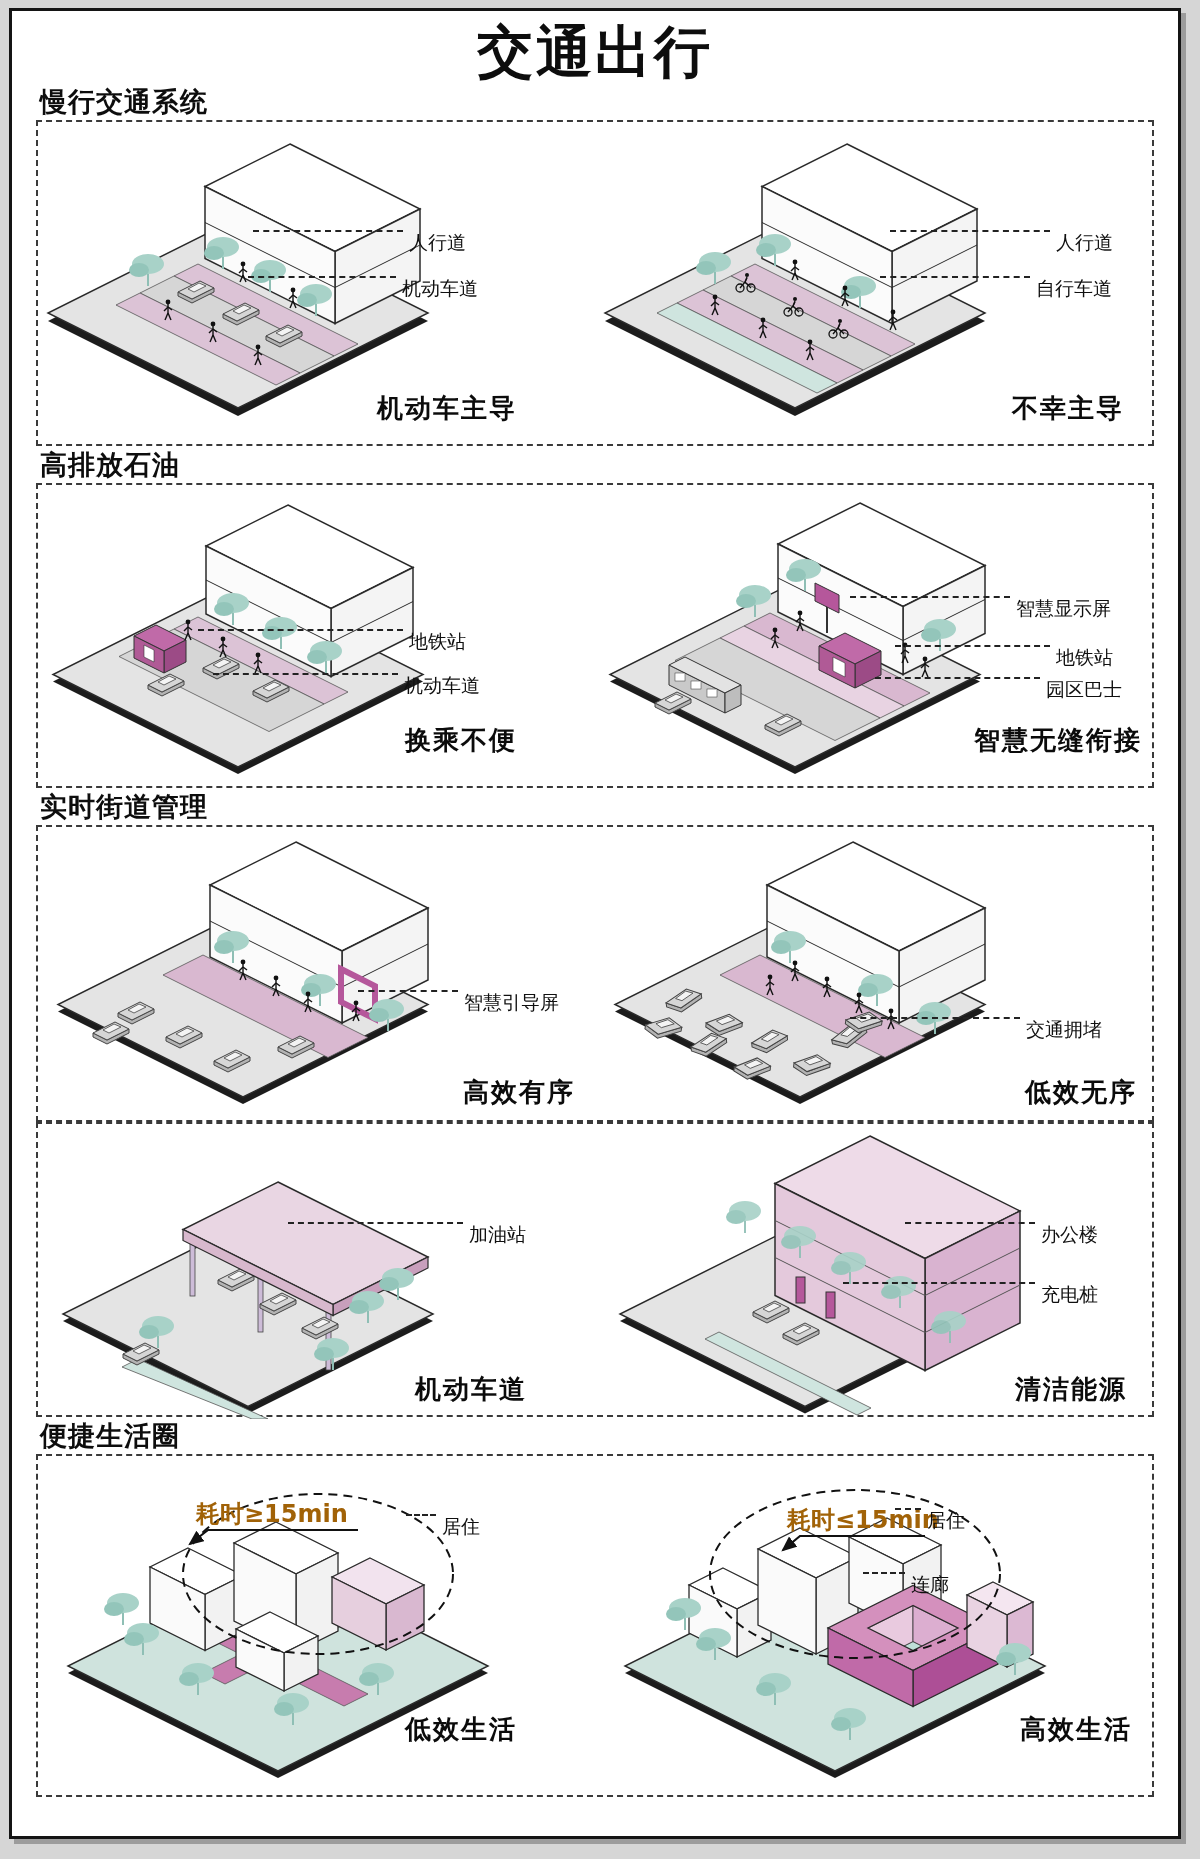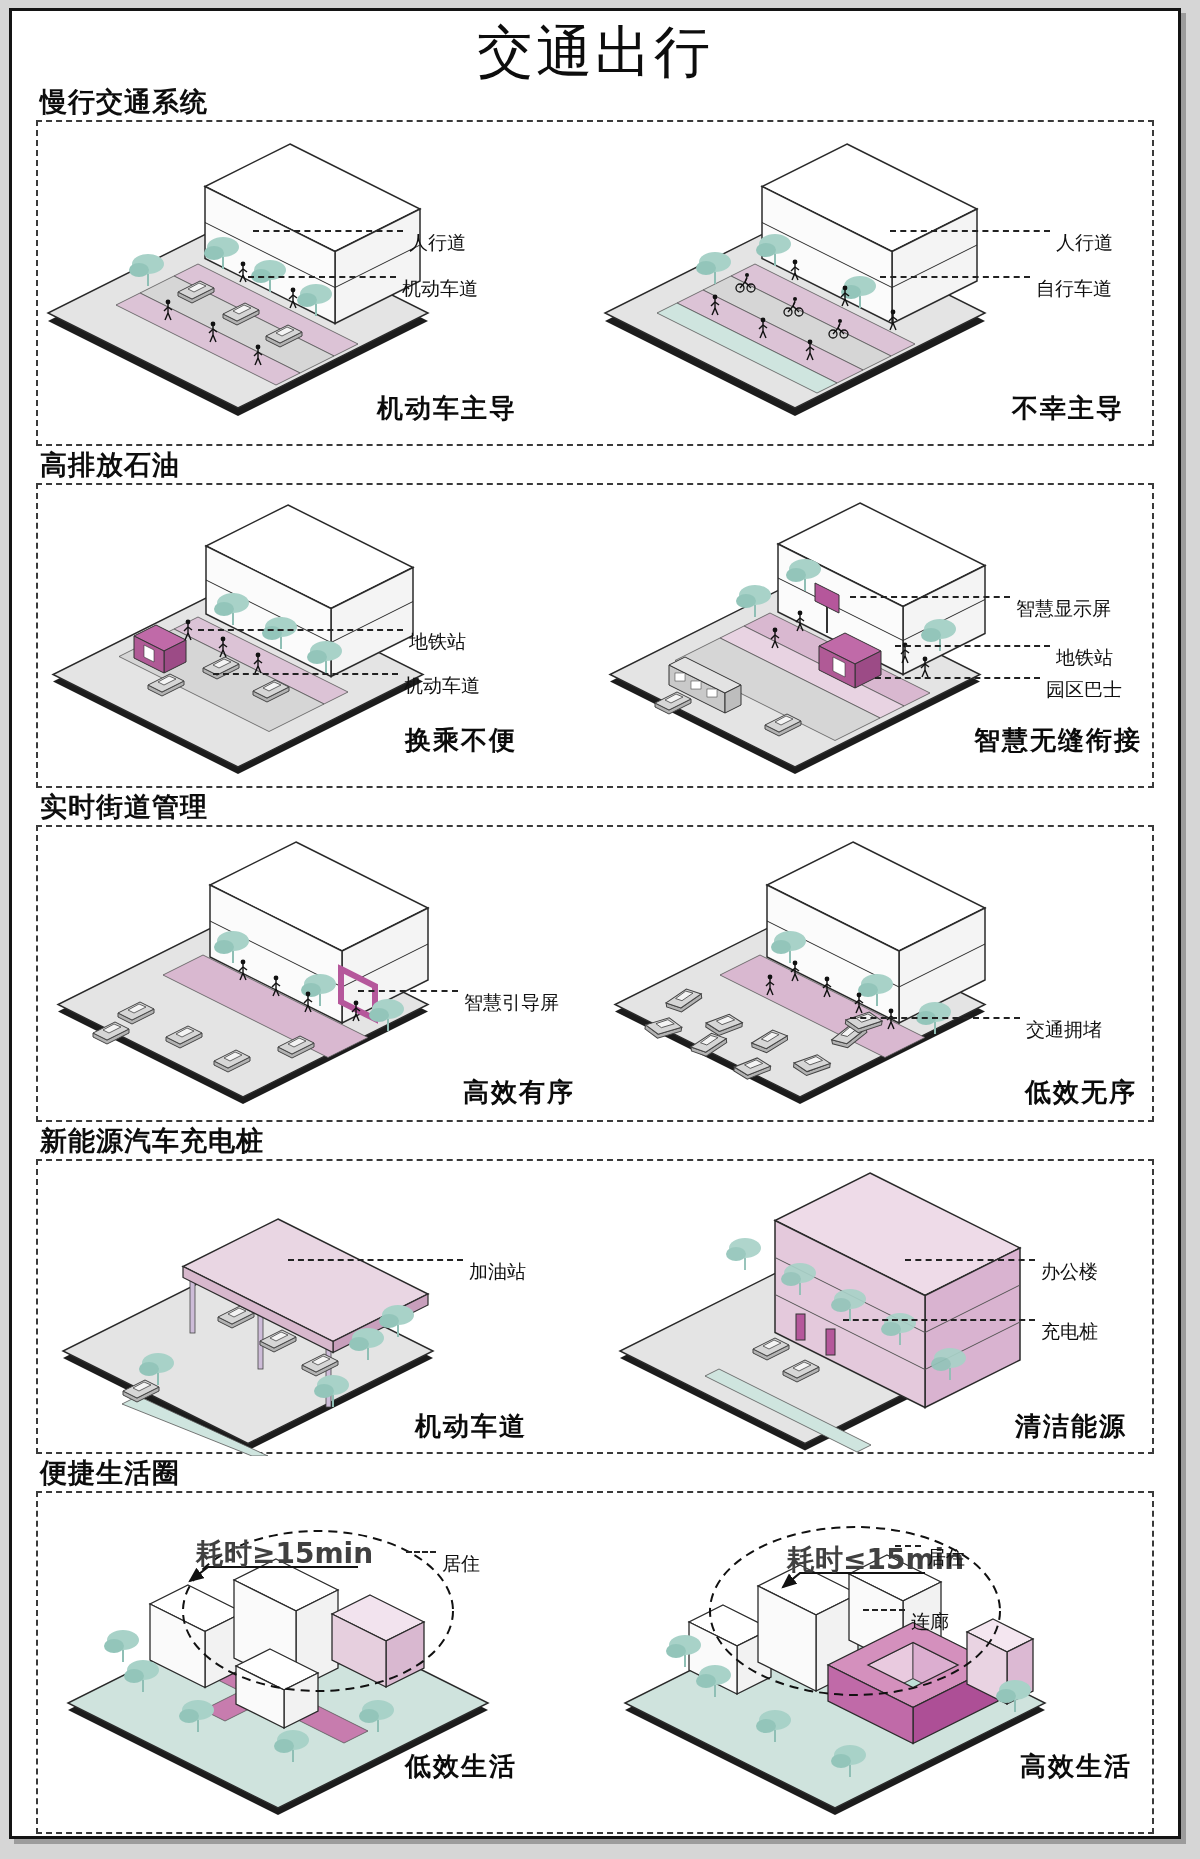--- a/index.html
+++ b/index.html
@@ -11,40 +11,40 @@
   }
   .page{
     position:absolute;left:9px;top:8px;
     width:1172px;height:1831px;
     background:#ffffff;border:3px solid #141414;
     box-shadow:5px 5px 0 #9c9c9c;
     overflow:hidden;box-sizing:border-box;
     padding:0 24px;
   }
   .title{
-    text-align:center;font-size:56px;font-weight:400;color:#0d0d0d;
+    text-align:center;font-size:56px;font-weight:700;color:#0d0d0d;
     letter-spacing:3px;margin:10px 0 2px 0;line-height:62px;
   }
   .sec-header{
     font-size:27px;font-weight:800;color:#0d0d0d;margin:3px 0 2px 4px;
     line-height:32px;letter-spacing:1px;
   }
   .sec-box{
     position:relative;border:2px dashed #3a3a3a;box-sizing:border-box;
     display:flex;
   }
   .panel{position:relative;flex:1 1 50%;}
   .scene{position:absolute;left:0;top:0;display:block;}
   .ann{
     position:absolute;display:flex;gap:6px;
     font-size:19px;color:#101010;white-space:nowrap;font-weight:500;
   }
   .leader{display:inline-block;height:0;border-top:2px dashed #222;}
   .time-label{
-    position:absolute;font-size:28px;font-weight:700;color:#404040;white-space:nowrap;text-align:center;
+    position:absolute;font-size:24px;font-weight:700;color:#a16207;white-space:nowrap;text-align:center;
   }
   .caption{
     position:absolute;font-size:26px;font-weight:800;color:#0b0b0b;
     letter-spacing:2px;white-space:nowrap;
   }
 </style>
 </head>
 <body>
 
 <svg width="0" height="0" style="position:absolute" aria-hidden="true">
@@ -384,21 +384,20 @@
         </g>
       </svg>
       <div class="ann" style="left:255px;top:190px">
         <span class="leader" style="width:170px"></span>
         <span>交通拥堵</span>
       </div>
       <div class="caption" style="right:15px;bottom:10px">低效无序</div>
     </div>
   </div>
 
-  <h2 class="sec-header">新能源汽车充电桩</h2>
   <div class="sec-box" style="height:295px">
     <div class="panel">
       <svg class="scene" width="558" height="295" viewBox="0 0 558 295">
         <g>
           <polygon points="210,104.5 395,197 210,289.5 25,197" fill="#1c1c1c"></polygon>
           <polygon points="210,97.5 395,190 210,282.5 25,190" fill="#e4e4e4" stroke="#2b2b2b" stroke-width="1.5"></polygon>
         </g>
         <polygon points="100,235 230,295 214,295 84,243" fill="#cfe5df" stroke="#555" stroke-width="0.8"></polygon>
         <g>
           <rect x="152" y="114" width="5" height="58" fill="#cdbcd8" stroke="#444" stroke-width="0.8"></rect>

